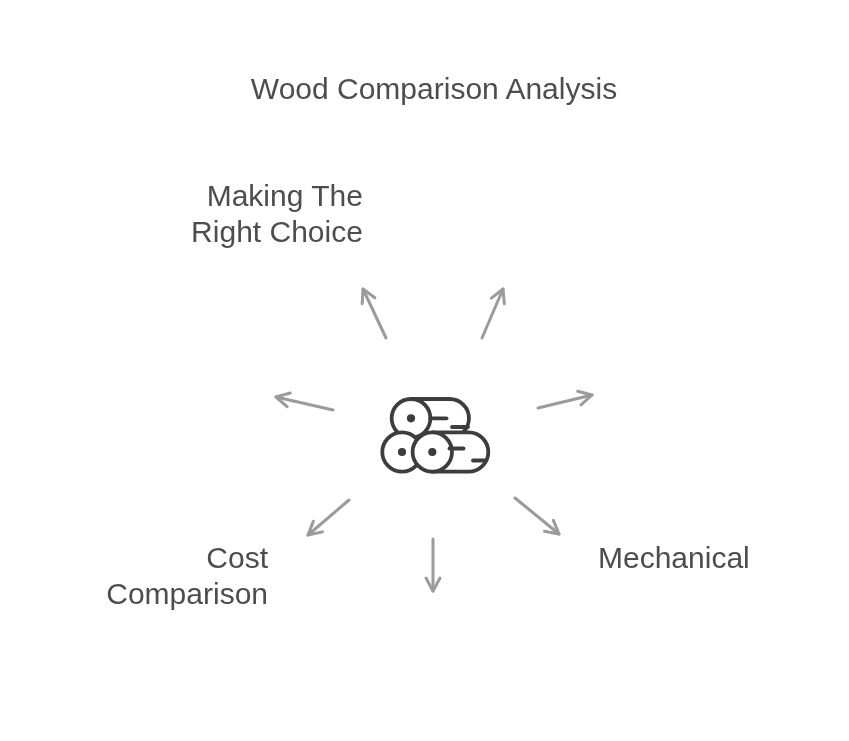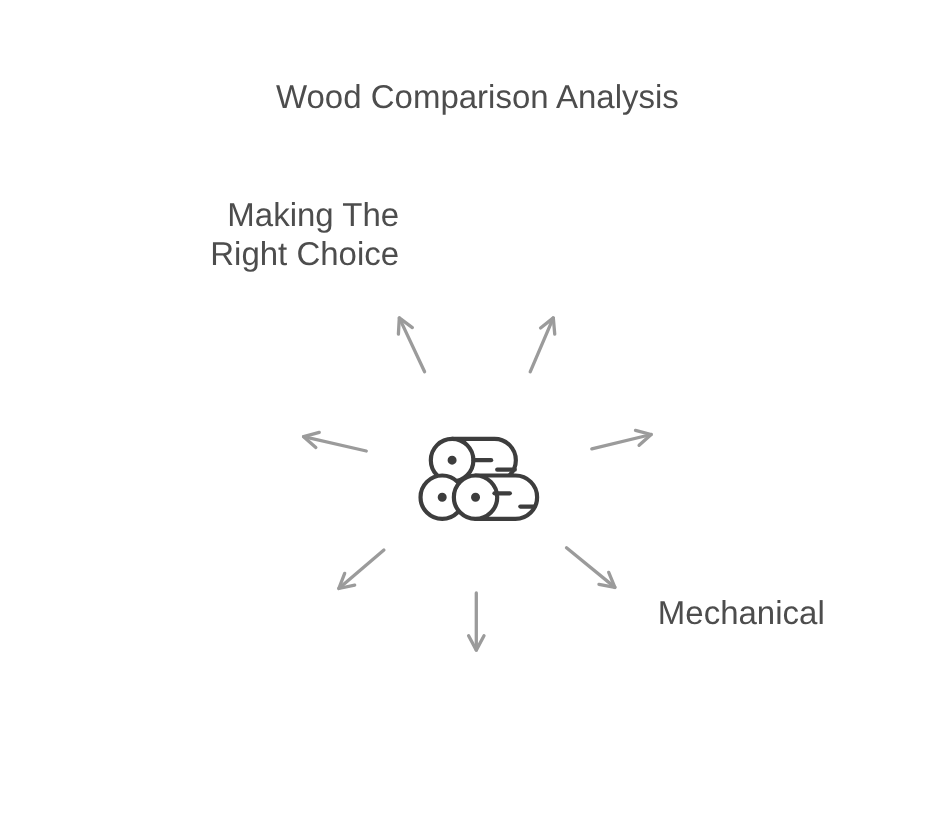--- a/index.html
+++ b/index.html
@@ -83,15 +83,17 @@
 
       <path d="M53.5 26.35 h16" fill="none"></path>
       <path d="M75 35 h16" fill="none"></path>
       <path d="M72.5 56.5 h14" fill="none"></path>
       <path d="M96 68.5 h13" fill="none"></path>
     </g>
   </svg>
 
   <div class="label node-making center-x">Making The
 Right Choice</div>
+  <div class="label node-cost align-right">Cost
+Comparison</div>
   <div class="label node-durability">Mechanical</div>
 
 </div>
 
 </body></html>

